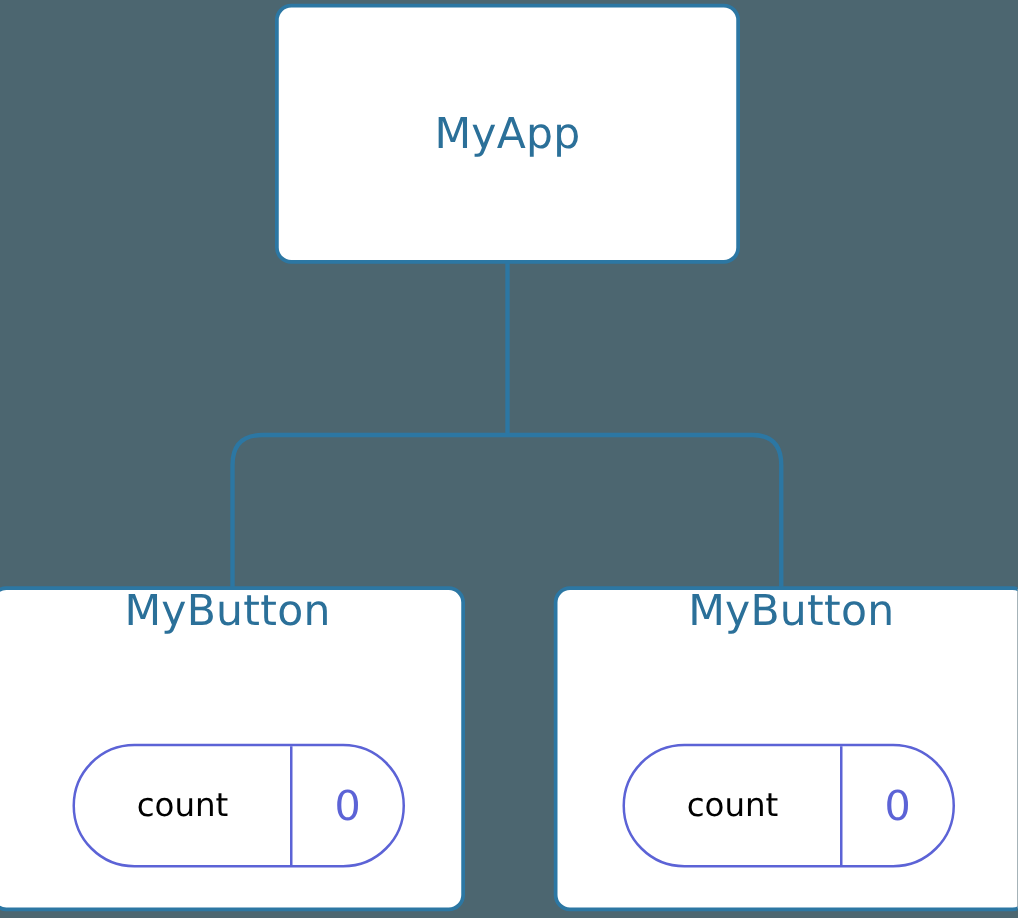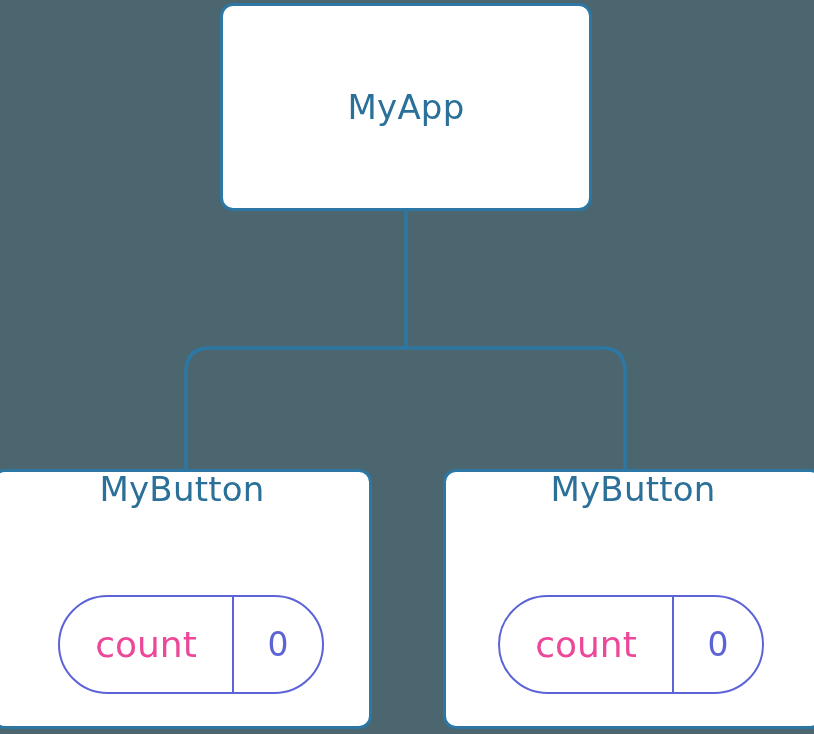--- a/index.html
+++ b/index.html
@@ -80,22 +80,22 @@
     background: #ffffff;
   }
   .node-child-left .state-pill { left: 63px; }
   .node-child-right .state-pill { left: 52px; }
   .pill-key {
     flex: 0 0 172px;
     display: flex;
     align-items: center;
     justify-content: center;
     border-right: 2px solid #5c63d6;
-    color: #ec4899;
-    font-size: 36px;
+    color: #000000;
+    font-size: 26px;
     line-height: 1;
   }
   .pill-value {
     flex: 1 1 auto;
     display: flex;
     align-items: center;
     justify-content: center;
     color: #5c63d6;
     font-size: 33px;
     line-height: 1;

